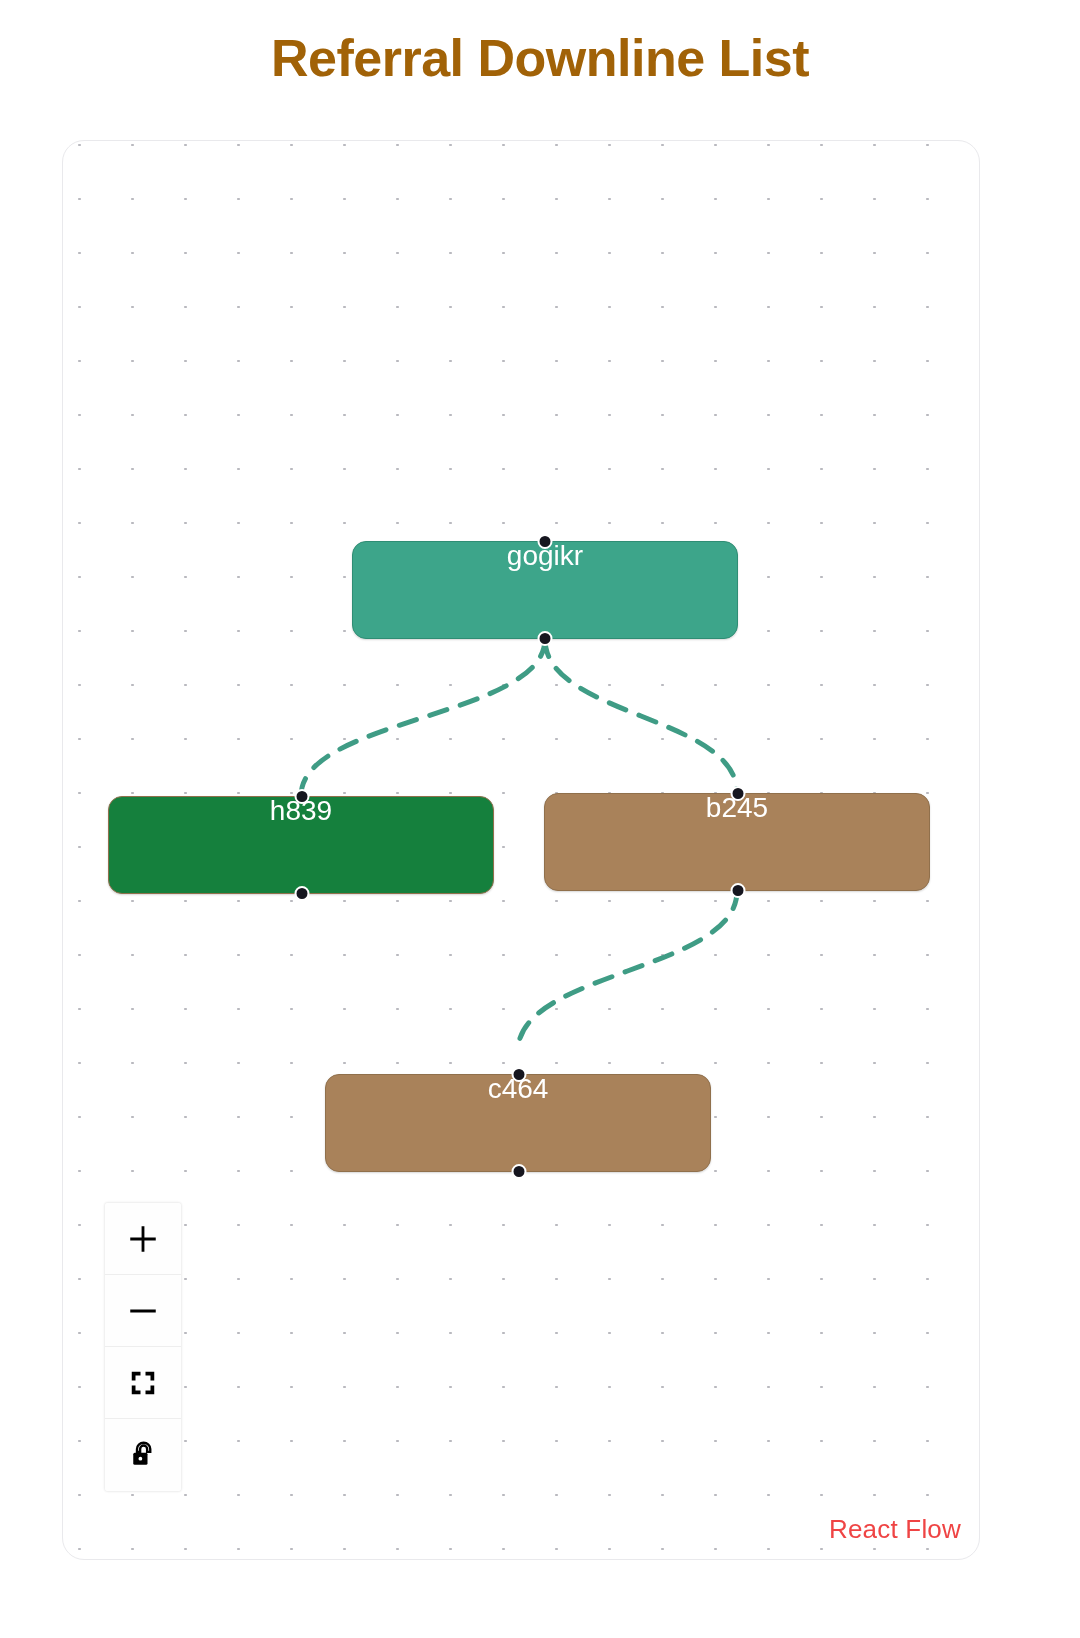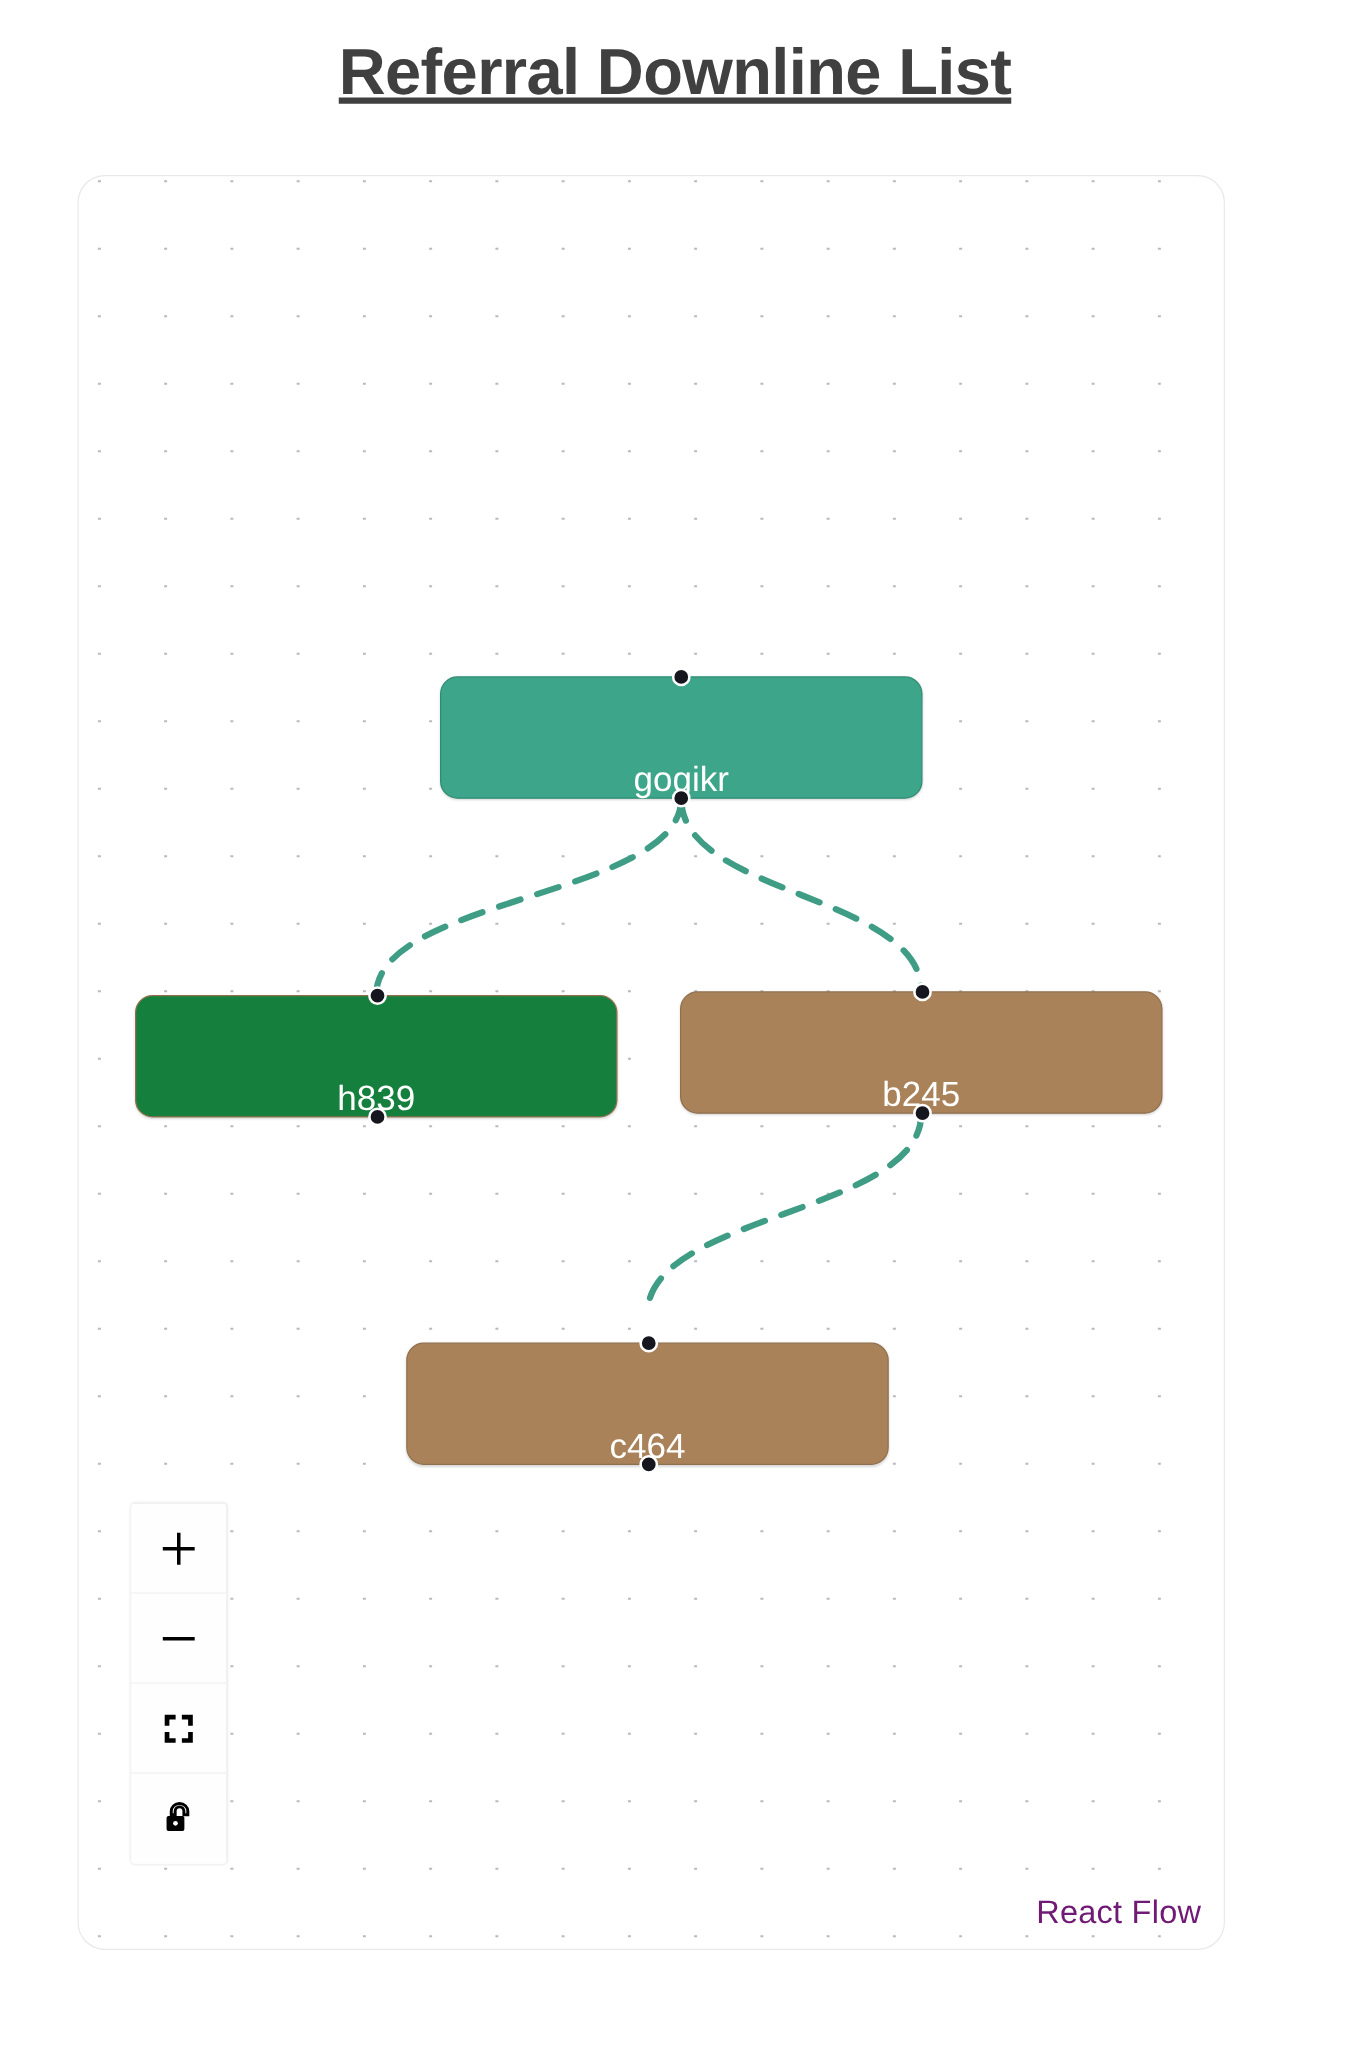--- a/index.html
+++ b/index.html
@@ -23,23 +23,22 @@
   
   #page-title {
     position: absolute;
     left: 0;
     top: 28px;
     width: 1080px;
     text-align: center;
     font-size: 52px;
     font-weight: bold;
     letter-spacing: -0.5px;
-    color: #404040;
-    font-family: "Liberation Sans", sans-serif;
-    text-decoration: underline;
+    color: #a16207;
+    font-family: "Liberation Sans", sans-serif;
   }
 
   
   #flow-canvas {
     position: absolute;
     left: 62px;
     top: 140px;
     width: 918px;
     height: 1420px;
     background: #ffffff;
@@ -69,21 +68,21 @@
     position: absolute;
     inset: 0;
     width: 918px;
     height: 1420px;
   }
 
   
   .rf-node {
     position: absolute;
     display: flex;
-    align-items: flex-end;
+    align-items: flex-start;
     justify-content: center;
     border-radius: 14px;
     color: #ffffff;
     font-size: 28px;
     font-family: "Liberation Sans", sans-serif;
     box-shadow: 0 1px 2px rgba(0,0,0,0.16);
     cursor: grab;
     user-select: none;
   }
   .rf-node .node-label {
@@ -133,21 +132,21 @@
   }
   .ctrl-btn:last-child { border-bottom: none; }
   .ctrl-btn svg { display: block; }
 
   
   #flow-attribution {
     position: absolute;
     right: 18px;
     bottom: 14px;
     font-size: 26px;
-    color: #701a75;
+    color: #ef4444;
     font-family: "Liberation Sans", sans-serif;
     text-decoration: none;
     letter-spacing: 0.2px;
   }
 </style>
 </head>
 <body>
 
 <div id="page">
 

